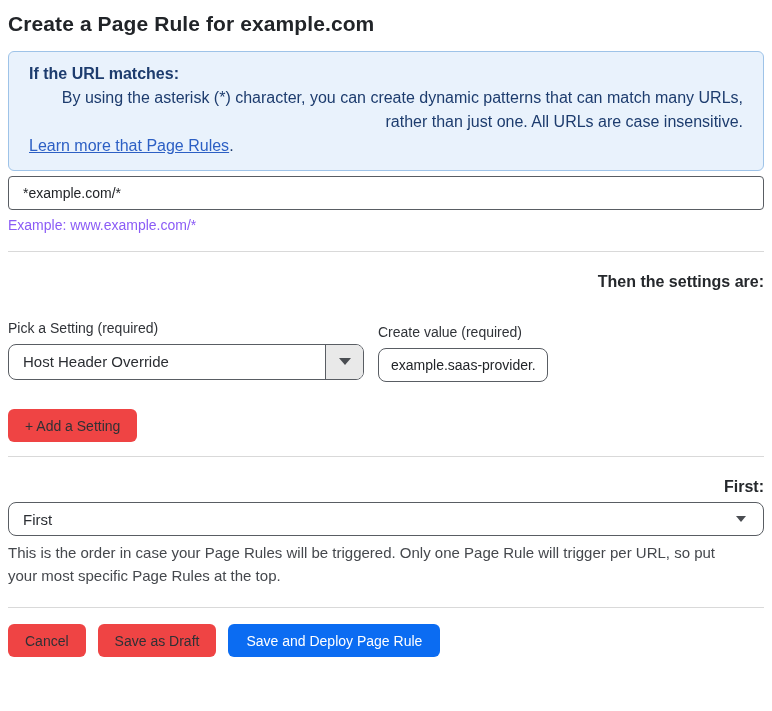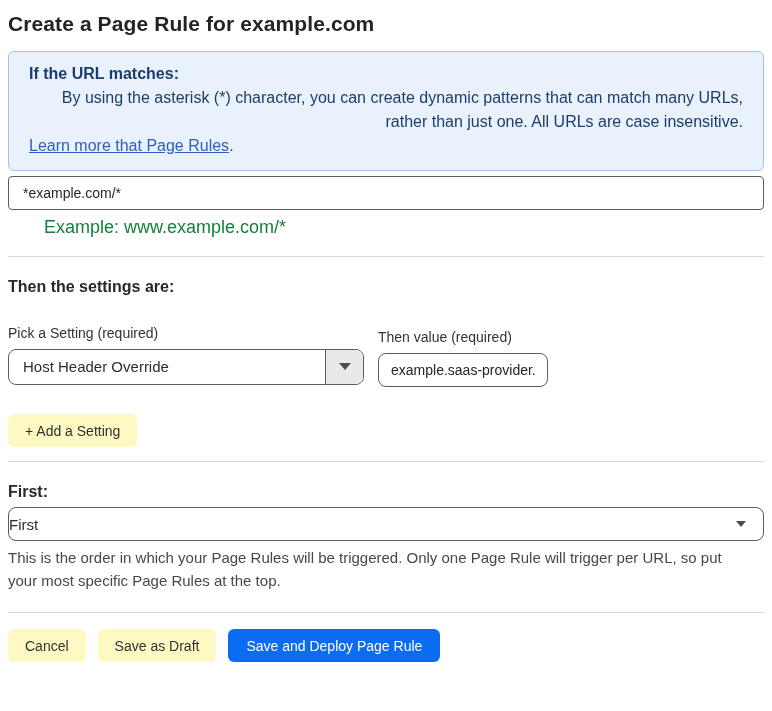--- a/index.html
+++ b/index.html
@@ -54,37 +54,37 @@
     border: 1px solid #595d63;
     border-radius: 4px;
     padding: 0 14px;
     font-size: 14px;
     font-family: "Liberation Sans", sans-serif;
     color: #222529;
     background: #fff;
     outline: none;
   }
   .helper-text {
-    font-size: 18px;
-    color: #15803d;
+    font-size: 14px;
+    color: #8b5cf6;
     margin-top: 7px;
-    margin-left: 36px;
   }
 
   .divider {
     border: none;
     border-top: 1px solid #d9d9d9;
     margin: 18px 0 0 0;
   }
 
   .section-heading {
     font-size: 16px;
     font-weight: 700;
     color: #25282c;
     margin-top: 21px;
+    text-align: right;
   }
 
   .settings-row { display: flex; margin-top: 2px; align-items: center; }
   .settings-col-left { width: 356px; }
   .settings-col-right { margin-left: 14px; margin-top: 7px; }
 
   .select-box {
     display: flex;
     align-items: stretch;
     width: 356px;
@@ -141,36 +141,36 @@
     justify-content: center;
     height: 33px;
     border: none;
     border-radius: 6px;
     font-family: "Liberation Sans", sans-serif;
     font-size: 14px;
     cursor: pointer;
     padding: 0 17px;
   }
   .btn-gray {
-    background: #fef9c3;
+    background: #ef4444;
     color: #2f3135;
   }
   .add-setting-btn { margin-top: 27px; }
 
   .order-select {
     position: relative;
     width: 756px;
     height: 34px;
     margin-top: 6px;
     border: 1px solid #595d63;
     border-radius: 8px;
     background: #fff;
     display: flex;
     align-items: center;
-    padding: 0 0;
+    padding: 0 14px;
     font-size: 15px;
     color: #2b2e33;
     cursor: pointer;
   }
   .order-select .tri-down {
     position: absolute;
     right: 17px;
     top: 13px;
     border-left-width: 5px;
     border-right-width: 5px;
@@ -219,36 +219,36 @@
     <div class="settings-col-left">
       <div class="field-label">Pick a Setting (required)</div>
       <div class="select-box">
         <div class="select-text">Host Header Override</div>
         <div class="select-arrow-section">
           <span class="tri-down"></span>
         </div>
       </div>
     </div>
     <div class="settings-col-right">
-      <div class="field-label">Then value (required)</div>
+      <div class="field-label">Create value (required)</div>
       <input class="value-input" type="text" value="example.saas-provider.com" style="">
     </div>
   </div>
 
   <button class="btn btn-gray add-setting-btn">+ Add a Setting</button>
 
   <hr class="divider" style="margin-top: 14px;">
 
   <div class="section-heading">First:</div>
 
   <div class="order-select">
     <span>First</span>
     <span class="tri-down"></span>
   </div>
-  <div class="order-helper">This is the order in which your Page Rules will be triggered. Only one Page Rule will trigger per URL, so put your most specific Page Rules at the top.</div>
+  <div class="order-helper">This is the order in case your Page Rules will be triggered. Only one Page Rule will trigger per URL, so put your most specific Page Rules at the top.</div>
 
   <hr class="divider" style="margin-top: 20px;">
 
   <div class="actions-row">
     <button class="btn btn-gray">Cancel</button>
     <button class="btn btn-gray">Save as Draft</button>
     <button class="btn btn-primary">Save and Deploy Page Rule</button>
   </div>
 
 </div>

